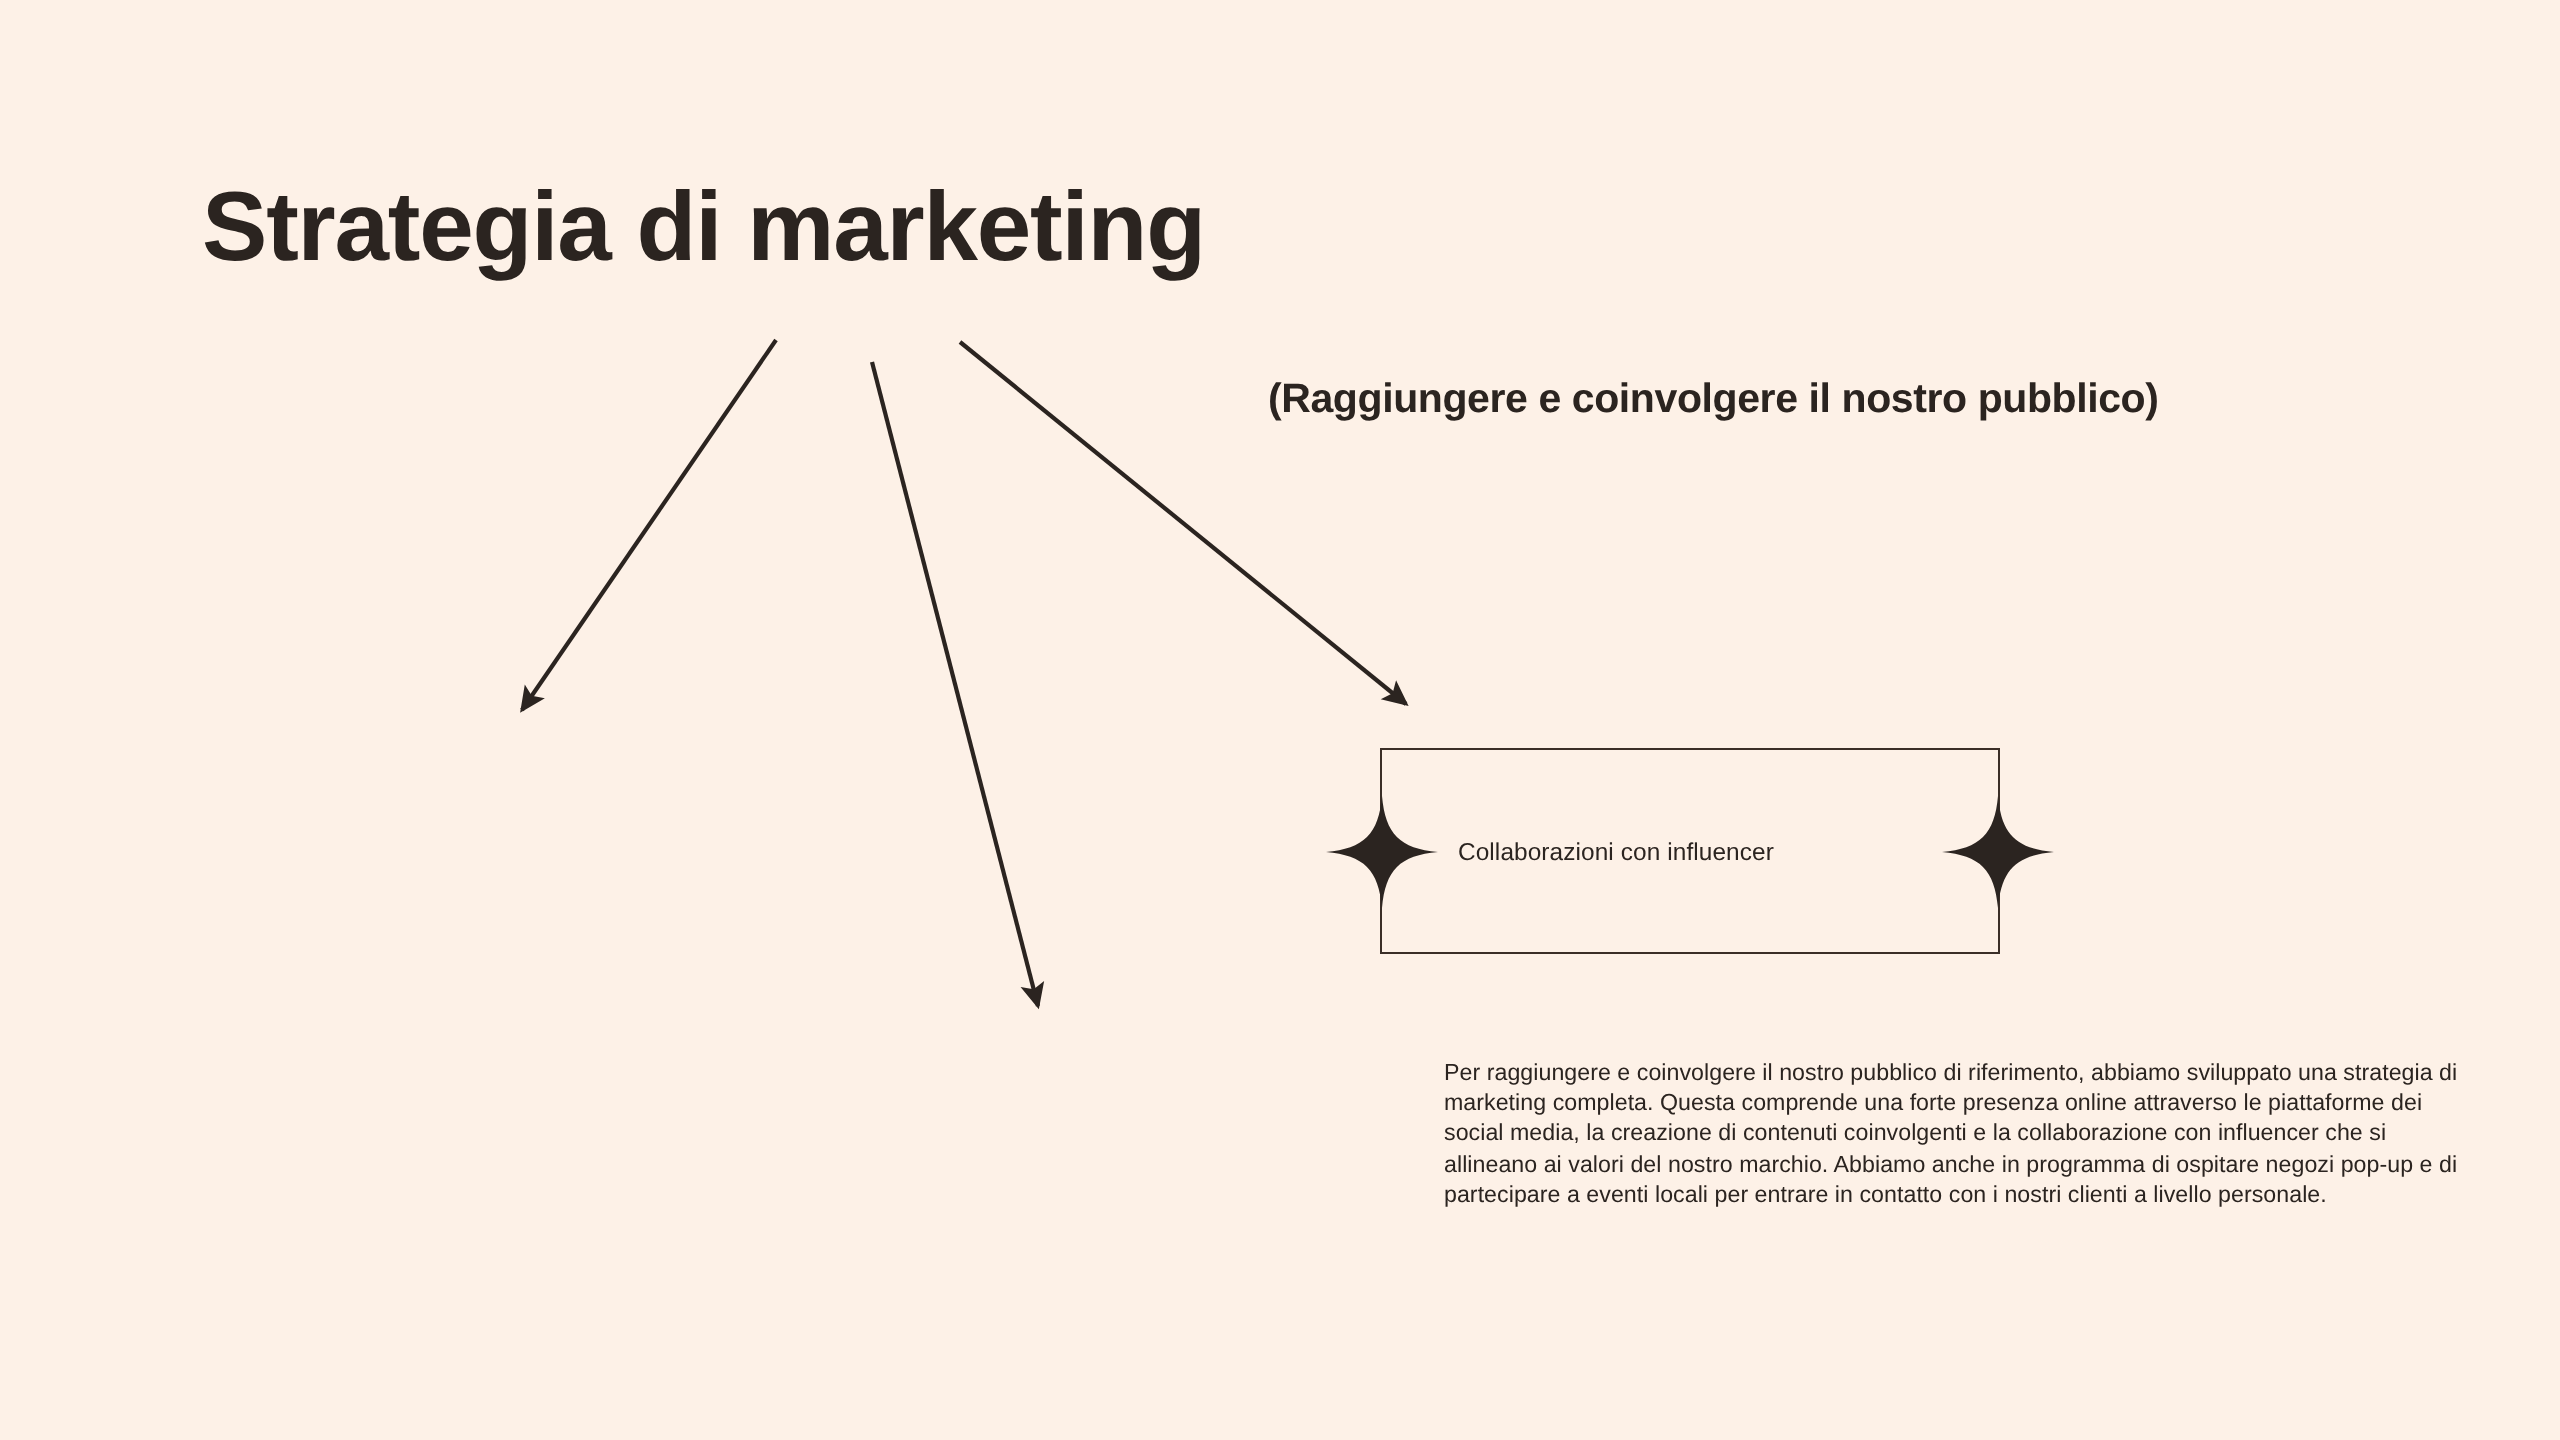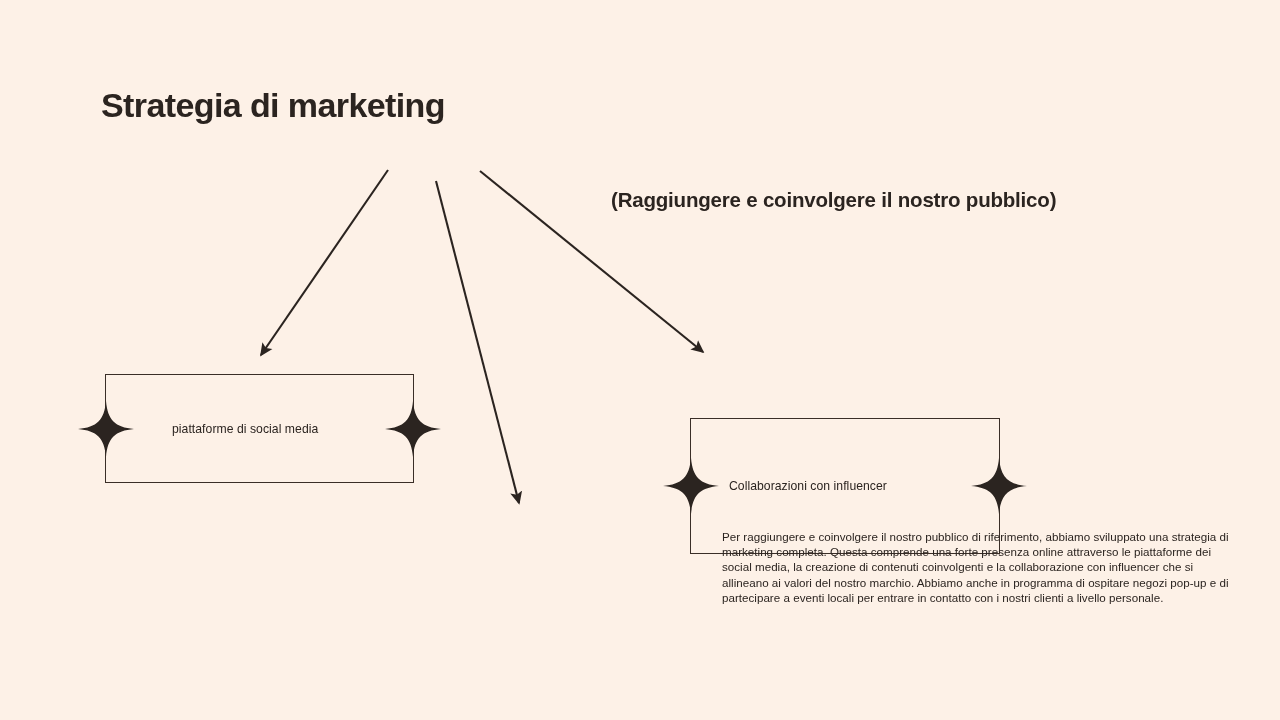--- a/index.html
+++ b/index.html
@@ -20,32 +20,32 @@
     height: 720px;
     background: #fdf1e7;
     overflow: hidden;
   }
 
   
   .title {
     position: absolute;
     left: 101px;
     top: 86px;
-    font-size: 34px;
+    font-size: 49px;
     font-weight: bold;
     letter-spacing: -0.6px;
     color: #2b2420;
     line-height: 1.15;
     white-space: nowrap;
   }
 
   
   .subtitle {
     position: absolute;
-    left: 611px;
+    left: 634px;
     top: 188px;
     font-size: 20.5px;
     font-weight: bold;
     letter-spacing: -0.2px;
     color: #2b2420;
     white-space: nowrap;
   }
 
   
   .arrows {
@@ -78,21 +78,21 @@
     top: 50%;
     width: 56px;
     height: 56px;
     margin-top: -28px;
     pointer-events: none;
   }
   .sparkle.left  { left: -28px; }
   .sparkle.right { right: -28px; }
 
   #node-social   { left: 105px; top: 374px; width: 309px; height: 109px; }
-  #node-influ    { left: 690px; top: 374px; width: 310px; height: 136px; margin-top: 44px; }
+  #node-influ    { left: 690px; top: 374px; width: 310px; height: 103px; }
   #node-content  { left: 335px; top: 520px; width: 310px; height: 108px; }
 
   #node-social  .node-label  { left: 66px; }
   #node-influ   .node-label  { left: 38px; }
   #node-content .node-label  { left: 52px; }
 
   
   .body-copy {
     position: absolute;
     left: 690px;
@@ -119,29 +119,20 @@
     <defs>
       <marker id="ah" markerWidth="7" markerHeight="7" refX="5.4" refY="3.2" orient="auto" markerUnits="strokeWidth">
         <path d="M0,0.3 L6.2,3.2 L0,6.1 L1.3,3.2 Z" fill="#2b2420"></path>
       </marker>
     </defs>
     <line x1="388" y1="170" x2="261" y2="355" stroke="#2b2420" stroke-width="2.1" marker-end="url(#ah)"></line>
     <line x1="436" y1="181" x2="519" y2="503" stroke="#2b2420" stroke-width="2.1" marker-end="url(#ah)"></line>
     <line x1="480" y1="171" x2="703" y2="352" stroke="#2b2420" stroke-width="2.1" marker-end="url(#ah)"></line>
   </svg>
 
-  <div class="node" id="node-social">
-    <svg class="sparkle left" viewBox="0 0 100 100" xmlns="http://www.w3.org/2000/svg">
-      <path d="M50 0 C53 34 66 47 100 50 C66 53 53 66 50 100 C47 66 34 53 0 50 C34 47 47 34 50 0 Z" fill="#2b2420"></path>
-    </svg>
-    <span class="node-label">piattaforme di social media</span>
-    <svg class="sparkle right" viewBox="0 0 100 100" xmlns="http://www.w3.org/2000/svg">
-      <path d="M50 0 C53 34 66 47 100 50 C66 53 53 66 50 100 C47 66 34 53 0 50 C34 47 47 34 50 0 Z" fill="#2b2420"></path>
-    </svg>
-  </div>
 
   <div class="node" id="node-influ">
     <svg class="sparkle left" viewBox="0 0 100 100" xmlns="http://www.w3.org/2000/svg">
       <path d="M50 0 C53 34 66 47 100 50 C66 53 53 66 50 100 C47 66 34 53 0 50 C34 47 47 34 50 0 Z" fill="#2b2420"></path>
     </svg>
     <span class="node-label">Collaborazioni con influencer</span>
     <svg class="sparkle right" viewBox="0 0 100 100" xmlns="http://www.w3.org/2000/svg">
       <path d="M50 0 C53 34 66 47 100 50 C66 53 53 66 50 100 C47 66 34 53 0 50 C34 47 47 34 50 0 Z" fill="#2b2420"></path>
     </svg>
   </div>

